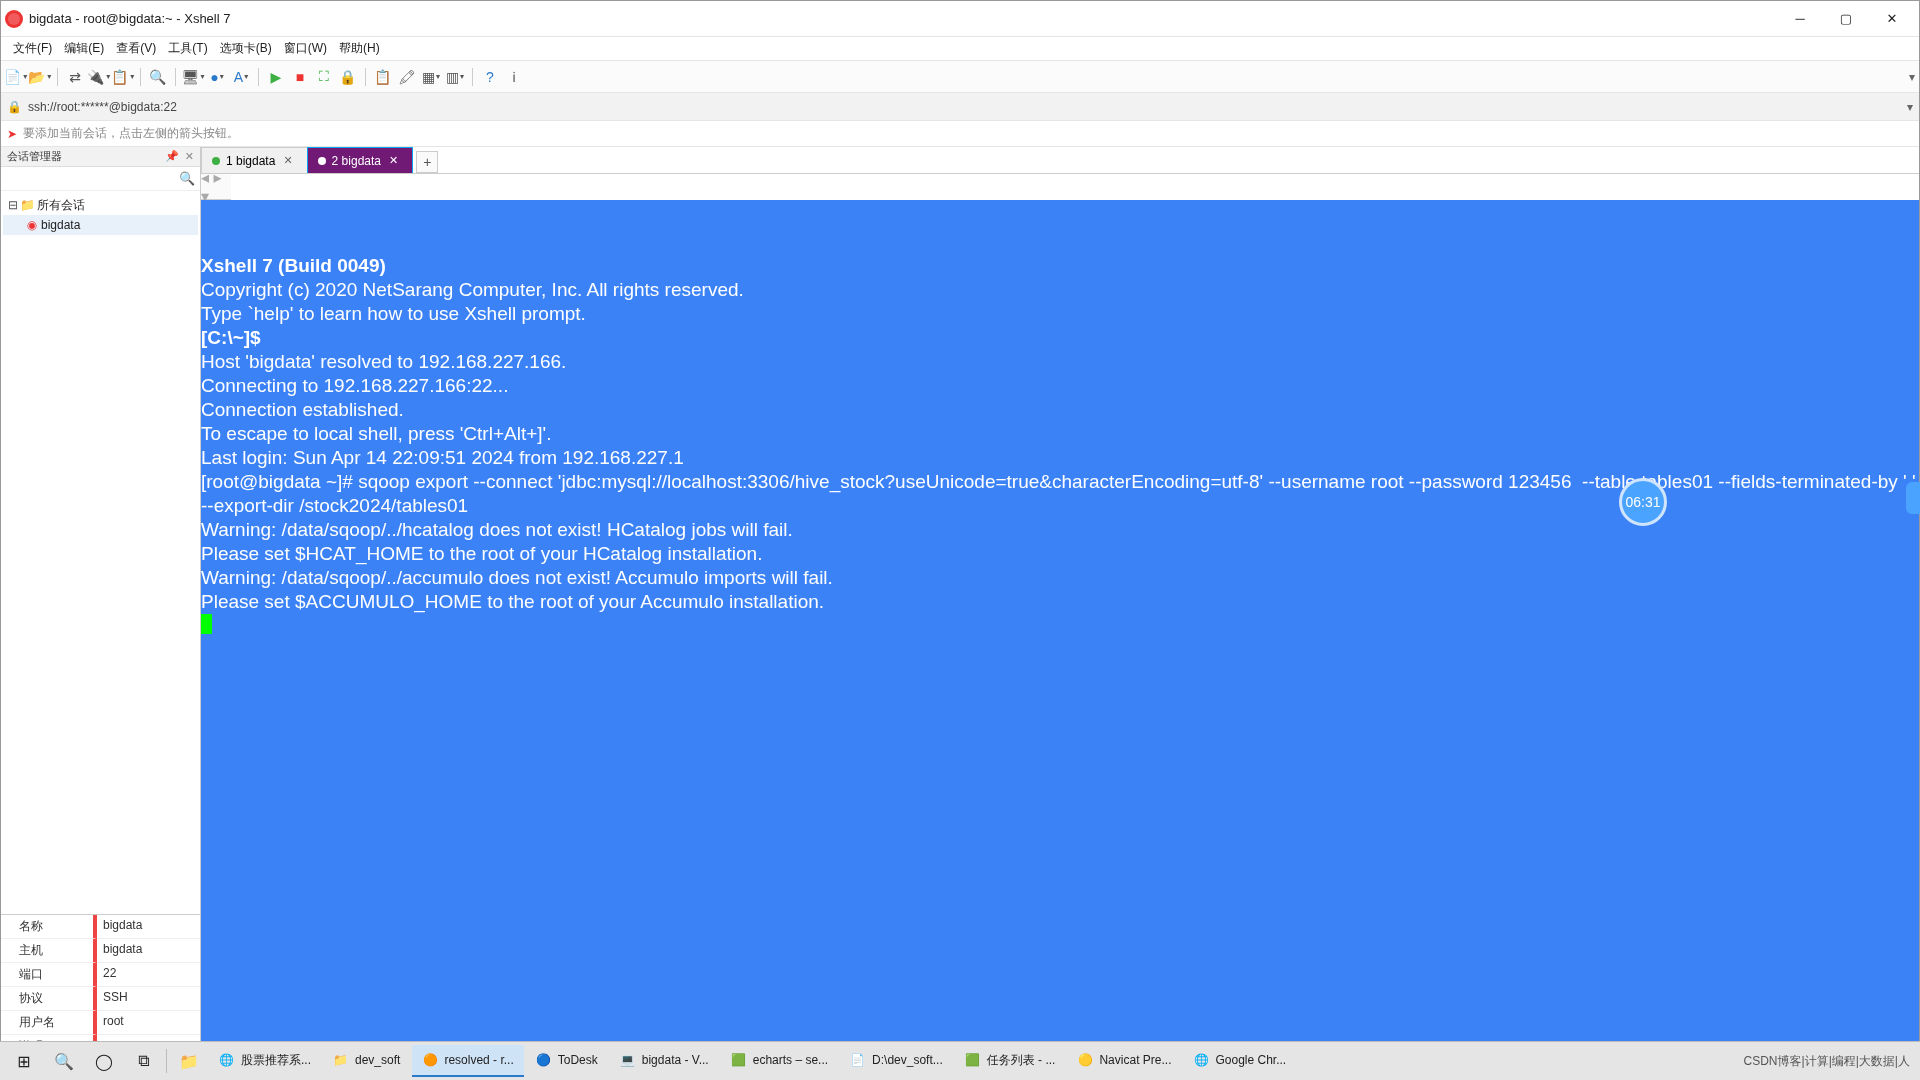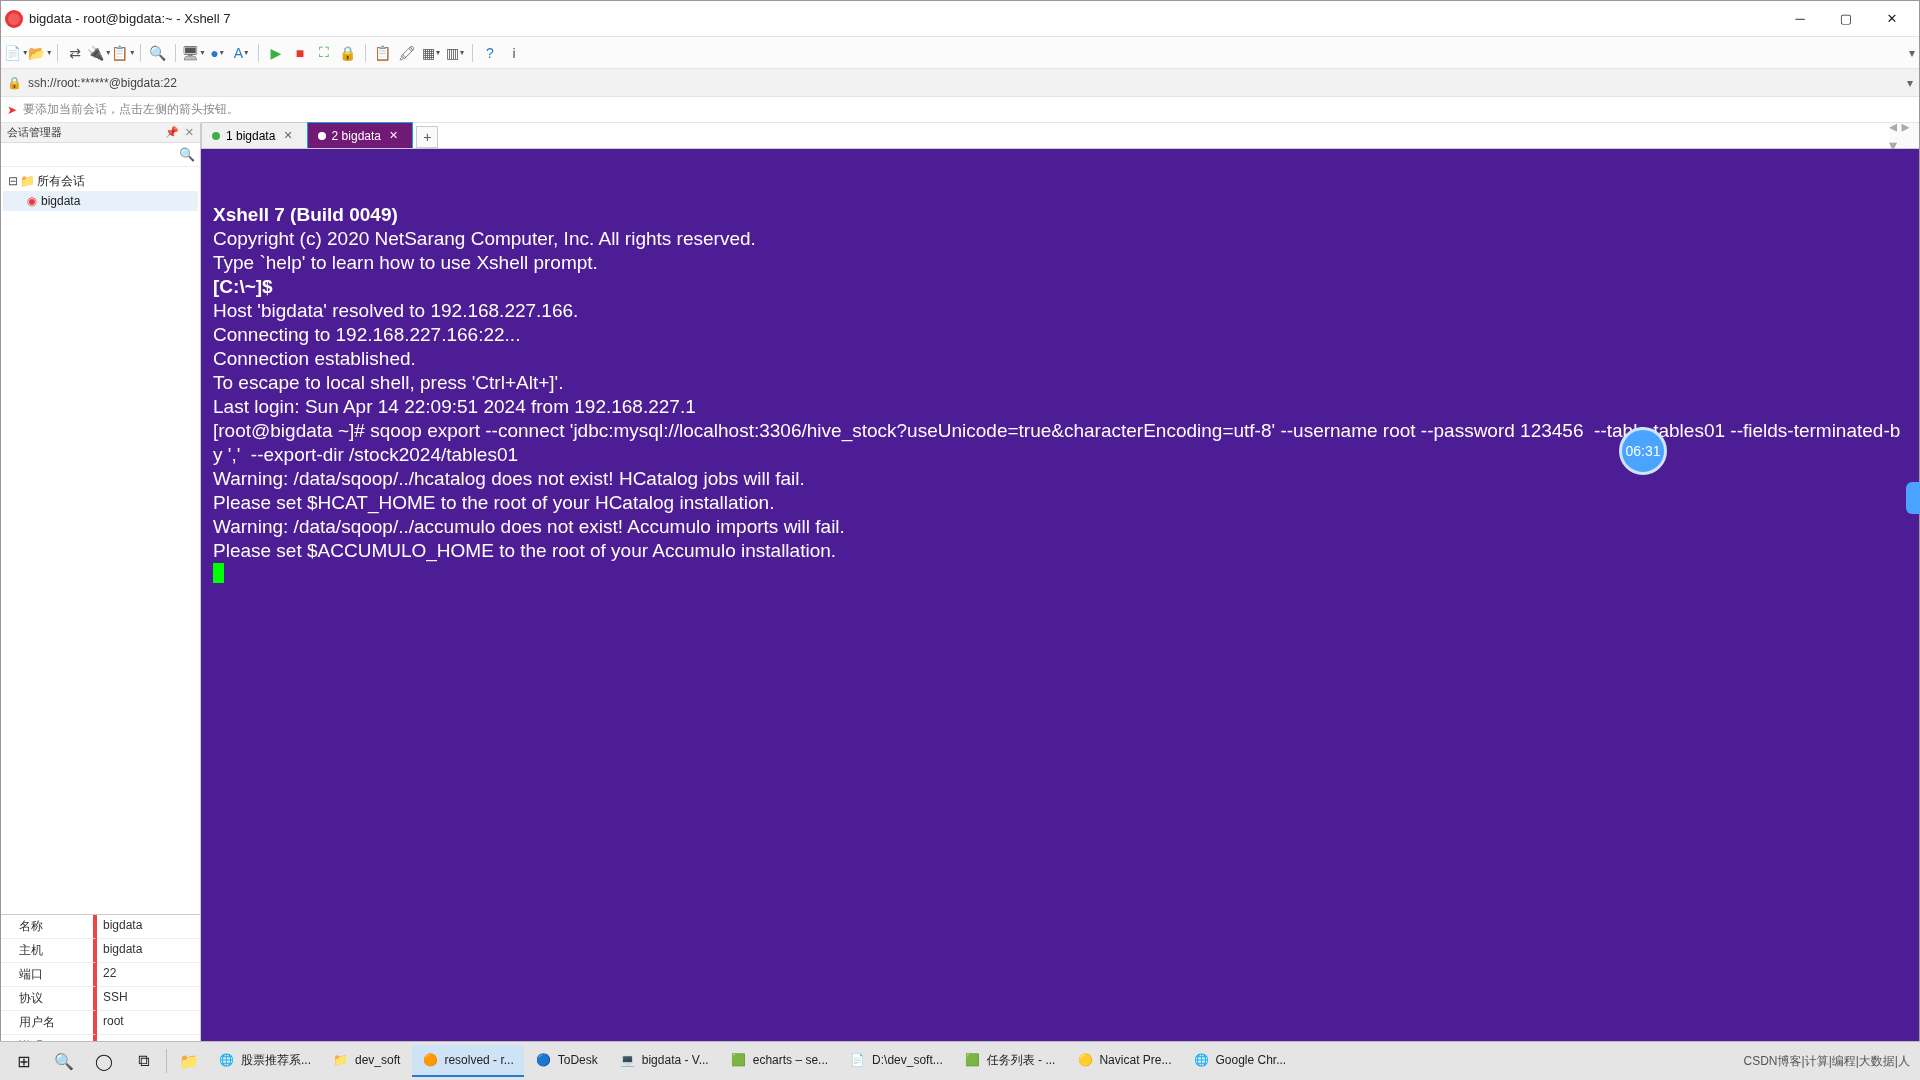--- a/index.html
+++ b/index.html
@@ -37,21 +37,21 @@
 .prow .k{width:96px;padding:3px 18px;border-right:4px solid #ef4444;border-bottom:1px solid #eee;color:#333;}
 .prow .v{flex:1;padding:3px 6px;border-bottom:1px solid #eee;color:#333;}
 .tabs-row{height:26px;display:flex;align-items:flex-end;background:#fff;border-bottom:1px solid #ccc;}
 .sess-tab{height:26px;display:flex;align-items:center;padding:0 14px 0 10px;font-size:12px;border:1px solid #ccc;border-bottom:none;margin-right:-1px;position:relative;background:#f0f0f0;}
 .sess-tab .dot{width:8px;height:8px;border-radius:50%;margin-right:6px;}
 .sess-tab.active{background:#701a75;color:#fff;border-color:#0aa4f0;}
 .sess-tab .close{margin-left:8px;font-size:11px;color:#666;}
 .sess-tab.active .close{color:#fff;}
 .add-tab{width:22px;height:22px;margin-left:4px;border:1px solid #ccc;display:flex;align-items:center;justify-content:center;font-size:14px;color:#555;background:#fafafa;}
 .termarea{flex:1;display:flex;flex-direction:column;min-width:0;}
-.terminal{flex:1;background:#4c1d95;color:#fff;font-family:Consolas,"DejaVu Sans Mono",monospace;font-size:19px;line-height:24px;padding:6px 12px;overflow:hidden;position:relative;white-space:pre-wrap;word-break:break-all;}
+.terminal{flex:1;background:#3b82f6;color:#fff;font-family:Consolas,"DejaVu Sans Mono",monospace;font-size:19px;line-height:24px;padding:6px 0;overflow:hidden;position:relative;white-space:pre-wrap;word-break:break-all;}
 .terminal .bold{font-weight:700;}
 .cursor{display:inline-block;width:11px;height:20px;background:#0f0;animation:blink 1s steps(2) infinite;}
 @keyframes blink{50%{opacity:0;}}
 .badge{position:absolute;width:48px;height:48px;border-radius:50%;background:#4aa3ff;right:252px;top:278px;display:flex;align-items:center;justify-content:center;color:#fff;font-size:14px;border:3px solid #cfe4ff;}
 .statusbar{height:20px;background:#f2f2f2;border-top:1px solid #ccc;display:flex;align-items:center;font-size:12px;color:#444;padding:0 6px;}
 .statusbar .r{margin-left:auto;display:flex;gap:12px;align-items:center;}
 .taskbar{position:absolute;left:0;right:0;bottom:0;height:39px;background:#e5e5e5;display:flex;align-items:center;padding:0 4px;border-top:1px solid #bbb;}
 .tb-ic{width:40px;height:39px;display:flex;align-items:center;justify-content:center;font-size:16px;color:#222;}
 .tb-sep{width:1px;height:24px;background:#bbb;margin:0 2px;}
 .tb-app{height:32px;max-width:140px;padding:0 10px;display:flex;align-items:center;gap:6px;font-size:12px;color:#222;border-bottom:2px solid transparent;white-space:nowrap;overflow:hidden;margin-right:2px;}
@@ -69,20 +69,29 @@
   <div class="titlebar">
     <span class="logo"></span>
     <span>bigdata - root@bigdata:~ - Xshell 7</span>
     <div class="winbtns">
       <div class="winbtn">─</div>
       <div class="winbtn">▢</div>
       <div class="winbtn close">✕</div>
     </div>
   </div>
 
+  <div class="menubar">
+    <div class="menuitem">文件(F)</div>
+    <div class="menuitem">编辑(E)</div>
+    <div class="menuitem">查看(V)</div>
+    <div class="menuitem">工具(T)</div>
+    <div class="menuitem">选项卡(B)</div>
+    <div class="menuitem">窗口(W)</div>
+    <div class="menuitem">帮助(H)</div>
+  </div>
 
   <div class="toolbar">
     <div class="tbtn">📄<span class="drop">▾</span></div>
     <div class="tbtn">📂<span class="drop">▾</span></div>
     <div class="tsep"></div>
     <div class="tbtn">⇄</div>
     <div class="tbtn">🔌<span class="drop">▾</span></div>
     <div class="tbtn">📋<span class="drop">▾</span></div>
     <div class="tsep"></div>
     <div class="tbtn">🔍</div>
@@ -163,21 +172,21 @@
             <div class="v">root</div>
           </div>
           <div class="prow">
             <div class="k">说明</div>
             <div class="v"></div>
           </div>
         </div>
     </div>
 
     <div class="termarea">
-      <div style="display:flex;">
+      <div style="display:flex;flex-direction:column;">
         <div class="tabs-row" style="flex:1" id="sesstabs">
             <div class="sess-tab">
               <span class="dot" style="background:#3cb043"></span>
               <span>1 bigdata</span>
               <span class="close">✕</span>
             </div>
             <div class="sess-tab active">
               <span class="dot" style="background:#ffffff"></span>
               <span>2 bigdata</span>
               <span class="close">✕</span>

